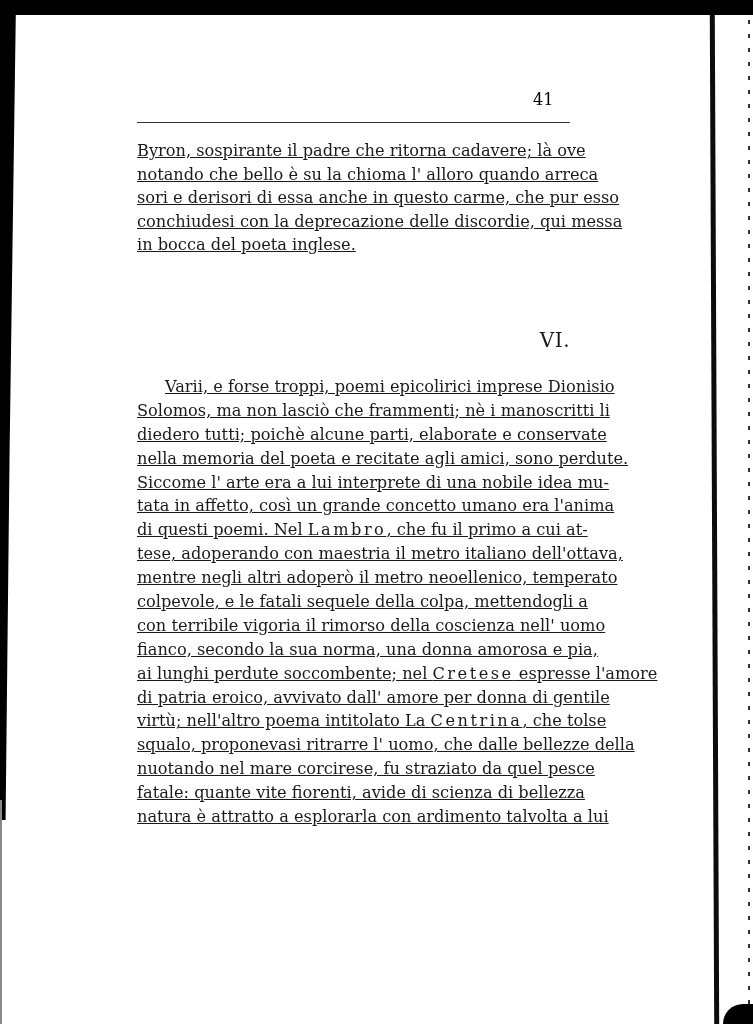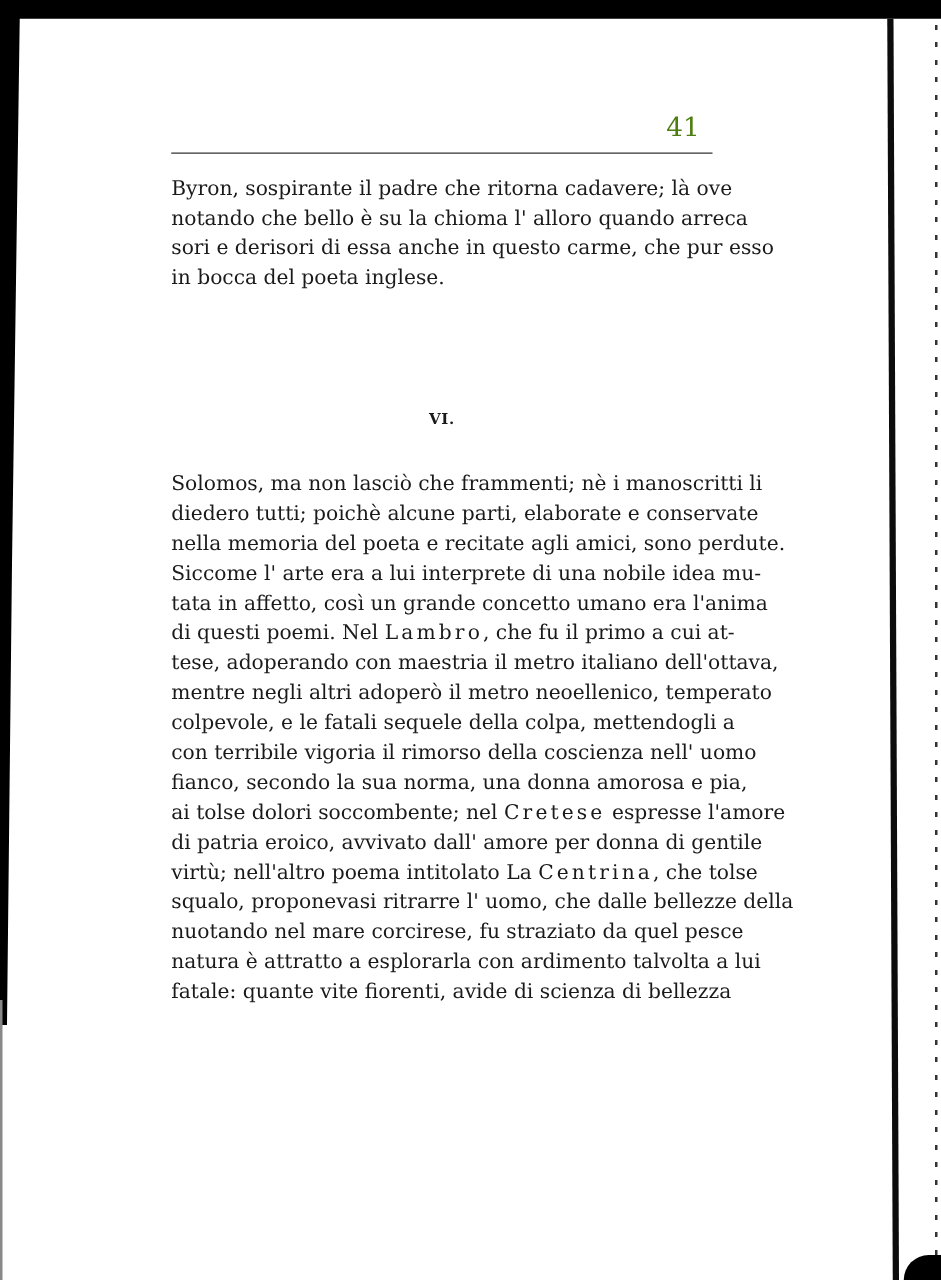--- a/index.html
+++ b/index.html
@@ -27,79 +27,81 @@
   }
   .page-edge-2 {
     position: absolute; left: 748px; top: 20px; width: 2px; height: 1004px;
     background: repeating-linear-gradient(to bottom, #333 0 4px, transparent 4px 14px);
   }
   .corner-shadow {
     position: absolute; right: 0; bottom: 0; width: 30px; height: 20px;
     background: #000; border-top-left-radius: 20px;
   }
   .page-number {
-    position: absolute; left: 533px; top: 90px; font-size: 21px; color: #4d7c0f;
+    position: absolute; left: 533px; top: 90px; font-size: 16px; color: #000000;
   }
   .header-rule {
     position: absolute; left: 137px; top: 122px; width: 433px; height: 1px;
     background: #333;
   }
   .text-block {
     position: absolute; left: 137px; width: 433px;
-    font-size: 16.2px; line-height: 23.5px;
+    font-size: 16.2px; line-height: 23.5px; text-decoration: underline;
   }
   .line {
     display: block; white-space: nowrap; text-align: justify; text-align-last: justify;
     height: 23.5px;
   }
   .line.last { text-align-last: left; }
   .line.indent { padding-left: 28px; }
   .p1 { top: 139px; }
   .p2 { top: 375px; line-height: 23.9px; }
   .p2 .line { height: 23.9px; }
   .section-heading {
     position: absolute; left: 137px; width: 433px; top: 328px;
-    text-align: center; font-size: 12px; font-weight: bold; letter-spacing: 0.5px;
+    text-align: right; font-size: 20px; font-weight: normal; letter-spacing: 0.5px;
   }
   .spaced { letter-spacing: 2.5px; }
 </style>
 </head>
 <body>
 
 <div class="scan-top"></div>
 <div class="scan-left"></div>
 <div class="scan-left-edge"></div>
 <div class="page-edge"></div>
 <div class="page-edge-2"></div>
 <div class="corner-shadow"></div>
 
 <div class="page-number">41</div>
 <div class="header-rule"></div>
 
 <div class="text-block p1">
   <span class="line">Byron, sospirante il padre che ritorna cadavere; là ove</span>
   <span class="line">notando che bello è su la chioma l' alloro quando arreca</span>
   <span class="line">sori e derisori di essa anche in questo carme, che pur esso</span>
+  <span class="line">conchiudesi con la deprecazione delle discordie, qui messa</span>
   <span class="line last">in bocca del poeta inglese.</span>
 </div>
 
 <div class="section-heading">VI.</div>
 
 <div class="text-block p2">
+  <span class="line indent">Varii, e forse troppi, poemi epicolirici imprese Dionisio</span>
   <span class="line">Solomos, ma non lasciò che frammenti; nè i manoscritti li</span>
   <span class="line">diedero tutti; poichè alcune parti, elaborate e conservate</span>
   <span class="line">nella memoria del poeta e recitate agli amici, sono perdute.</span>
   <span class="line">Siccome l' arte era a lui interprete di una nobile idea mu-</span>
   <span class="line">tata in affetto, così un grande concetto umano era l'anima</span>
   <span class="line"><span>di questi poemi. Nel </span><span class="spaced">Lambro</span><span>, che fu il primo a cui at-</span></span>
   <span class="line">tese, adoperando con maestria il metro italiano dell'ottava,</span>
   <span class="line">mentre negli altri adoperò il metro neoellenico, temperato</span>
   <span class="line">colpevole, e le fatali sequele della colpa, mettendogli a</span>
   <span class="line">con terribile vigoria il rimorso della coscienza nell' uomo</span>
   <span class="line">fianco, secondo la sua norma, una donna amorosa e pia,</span>
-  <span class="line"><span>ai tolse dolori soccombente; nel </span><span class="spaced">Cretese</span><span> espresse l'amore</span></span>
+  <span class="line"><span>ai lunghi perdute soccombente; nel </span><span class="spaced">Cretese</span><span> espresse l'amore</span></span>
   <span class="line">di patria eroico, avvivato dall' amore per donna di gentile</span>
   <span class="line"><span>virtù; nell'altro poema intitolato La </span><span class="spaced">Centrina</span><span>, che tolse</span></span>
   <span class="line">squalo, proponevasi ritrarre l' uomo, che dalle bellezze della</span>
   <span class="line">nuotando nel mare corcirese, fu straziato da quel pesce</span>
+  <span class="line">fatale: quante vite fiorenti, avide di scienza di bellezza</span>
   <span class="line">natura è attratto a esplorarla con ardimento talvolta a lui</span>
-  <span class="line">fatale: quante vite fiorenti, avide di scienza di bellezza</span>
 </div>
 
 </body></html>

